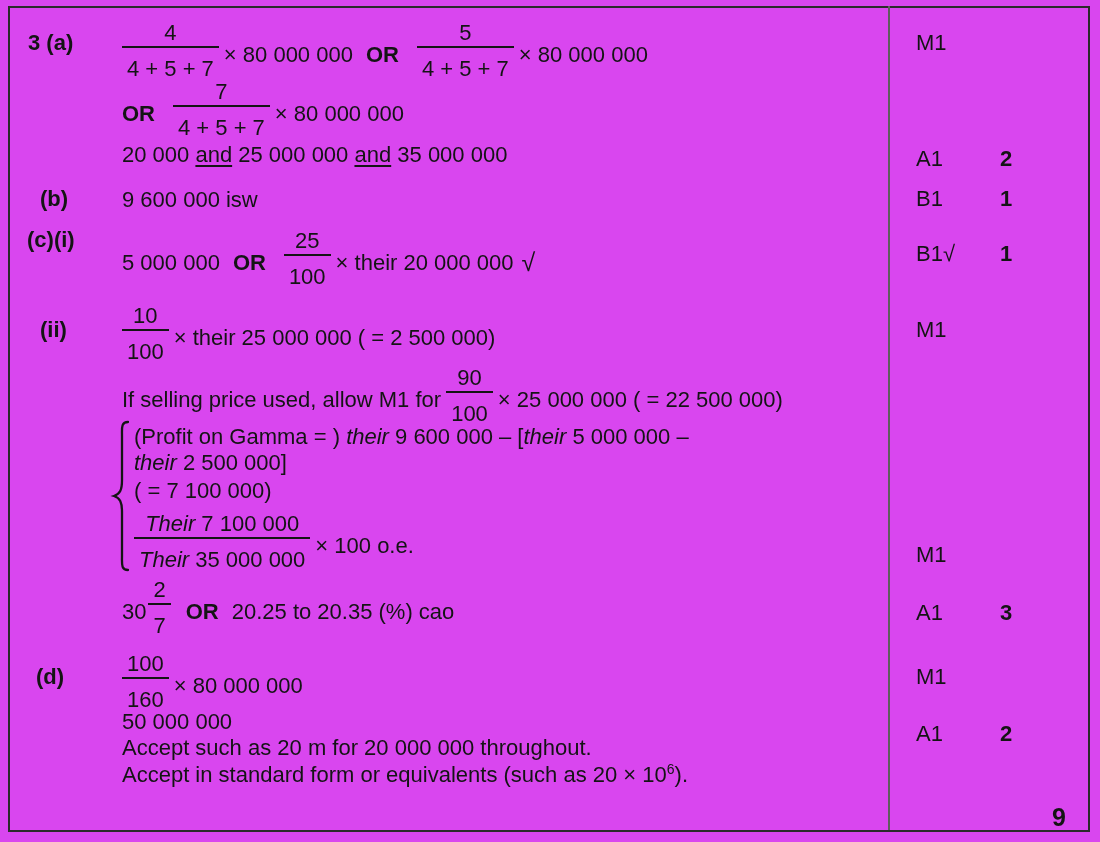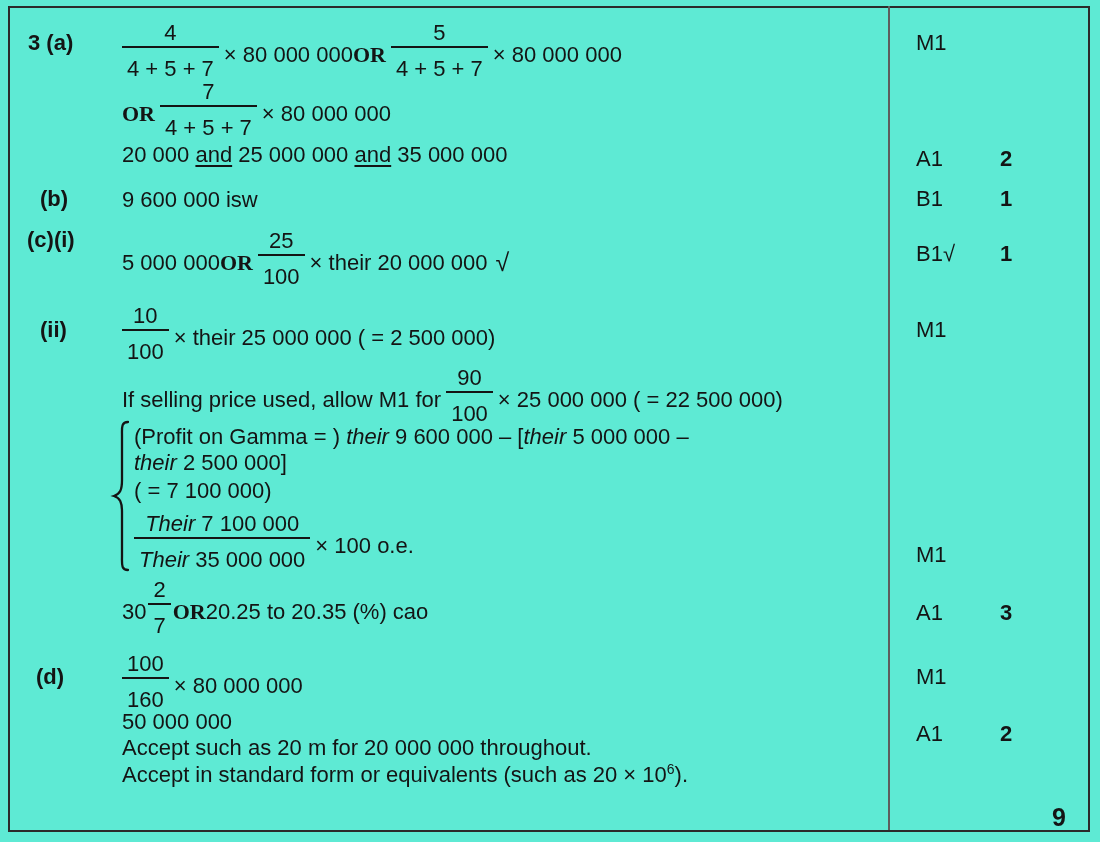--- a/index.html
+++ b/index.html
@@ -1,35 +1,35 @@
 <!DOCTYPE html>
 <html><head>
 <meta charset="utf-8">
 <style>
   html,body { margin:0; padding:0; background:#ffffff; }
   .sheet {
-    position:relative; width:1100px; height:842px; background:#5eead4;
+    position:relative; width:1100px; height:842px; background:#d946ef;
     font-family:"Liberation Sans","DejaVu Sans",sans-serif; color:#141414; overflow:hidden;
   }
   .outer-border {
     position:absolute; left:8px; top:6px; width:1082px; height:826px;
     border:2.5px solid #2b2b2b; box-sizing:border-box;
   }
   .divider { position:absolute; left:888px; top:6px; width:2px; height:824px; background:#5e5e5e; }
   .plabel { position:absolute; font-weight:700; font-size:22px; white-space:pre; }
   .trow   { position:absolute; font-size:22px; white-space:pre; }
   .mrow   { position:absolute; display:flex; align-items:center; font-size:22px; }
   .mrow > span { white-space:pre; }
   .mrow > :first-child { margin-left:0 !important; }
   .frac { display:inline-flex; flex-direction:column; align-items:stretch; text-align:center;
           line-height:1.18; margin:0 5px; }
   .frac .num { padding:0 5px; display:block; white-space:pre; }
   .frac .den { border-top:2px solid #141414; padding:8px 5px; display:block; white-space:pre; }
   .frac .num i, .frac .den i { font-style:italic; }
-  .orb { font-weight:700; margin:0 0; white-space:pre;font-family:Liberation Serif, serif; }
+  .orb { font-weight:700; margin:0 13px; white-space:pre; }
   .u { text-decoration:underline; text-underline-offset:3px; }
   i { font-style:italic; }
   .tick { font-size:25px; margin-left:8px; }
   .mark  { position:absolute; font-weight:400; font-size:22px; white-space:pre; }
   .score { position:absolute; font-weight:700; font-size:22px; white-space:pre; }
   .total { position:absolute; font-weight:700; font-size:25px; }
   sup { font-size:14px; line-height:0; }
   .brace { position:absolute; }
 </style>
 </head>

